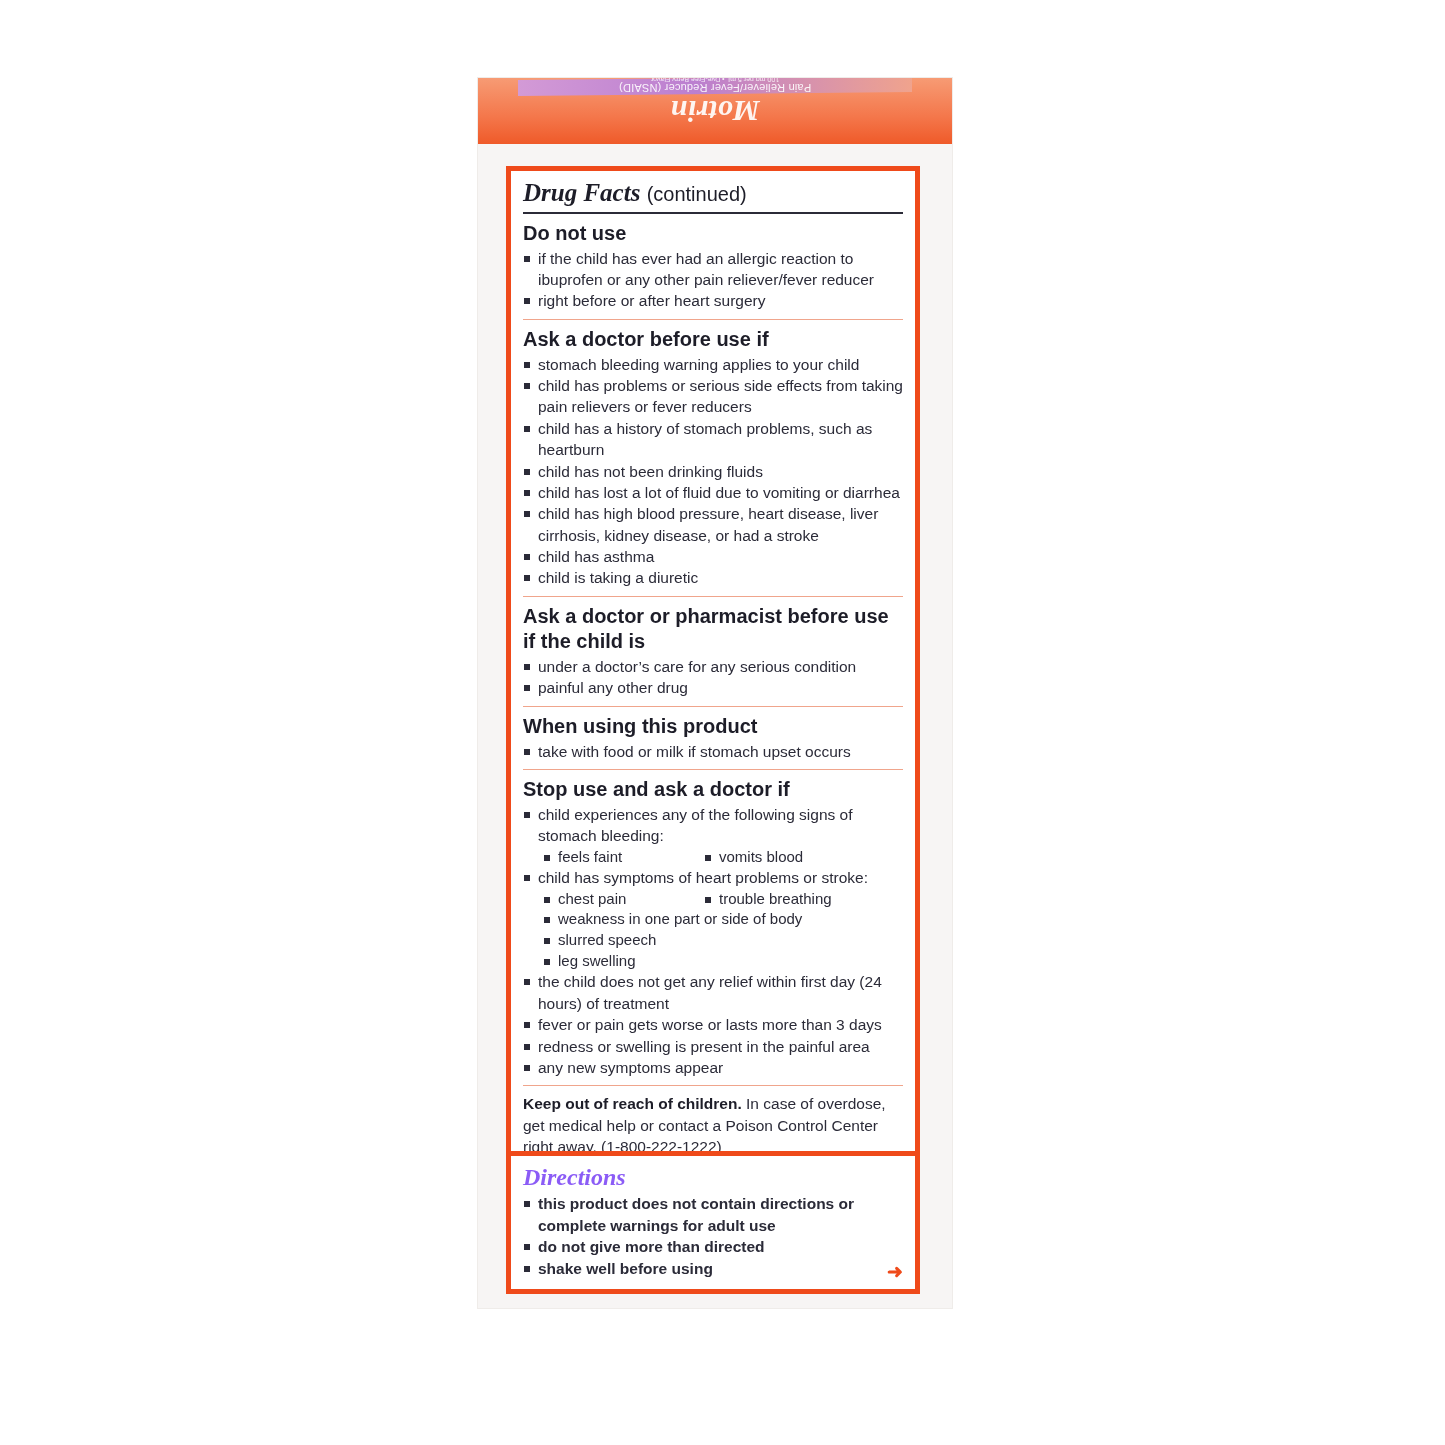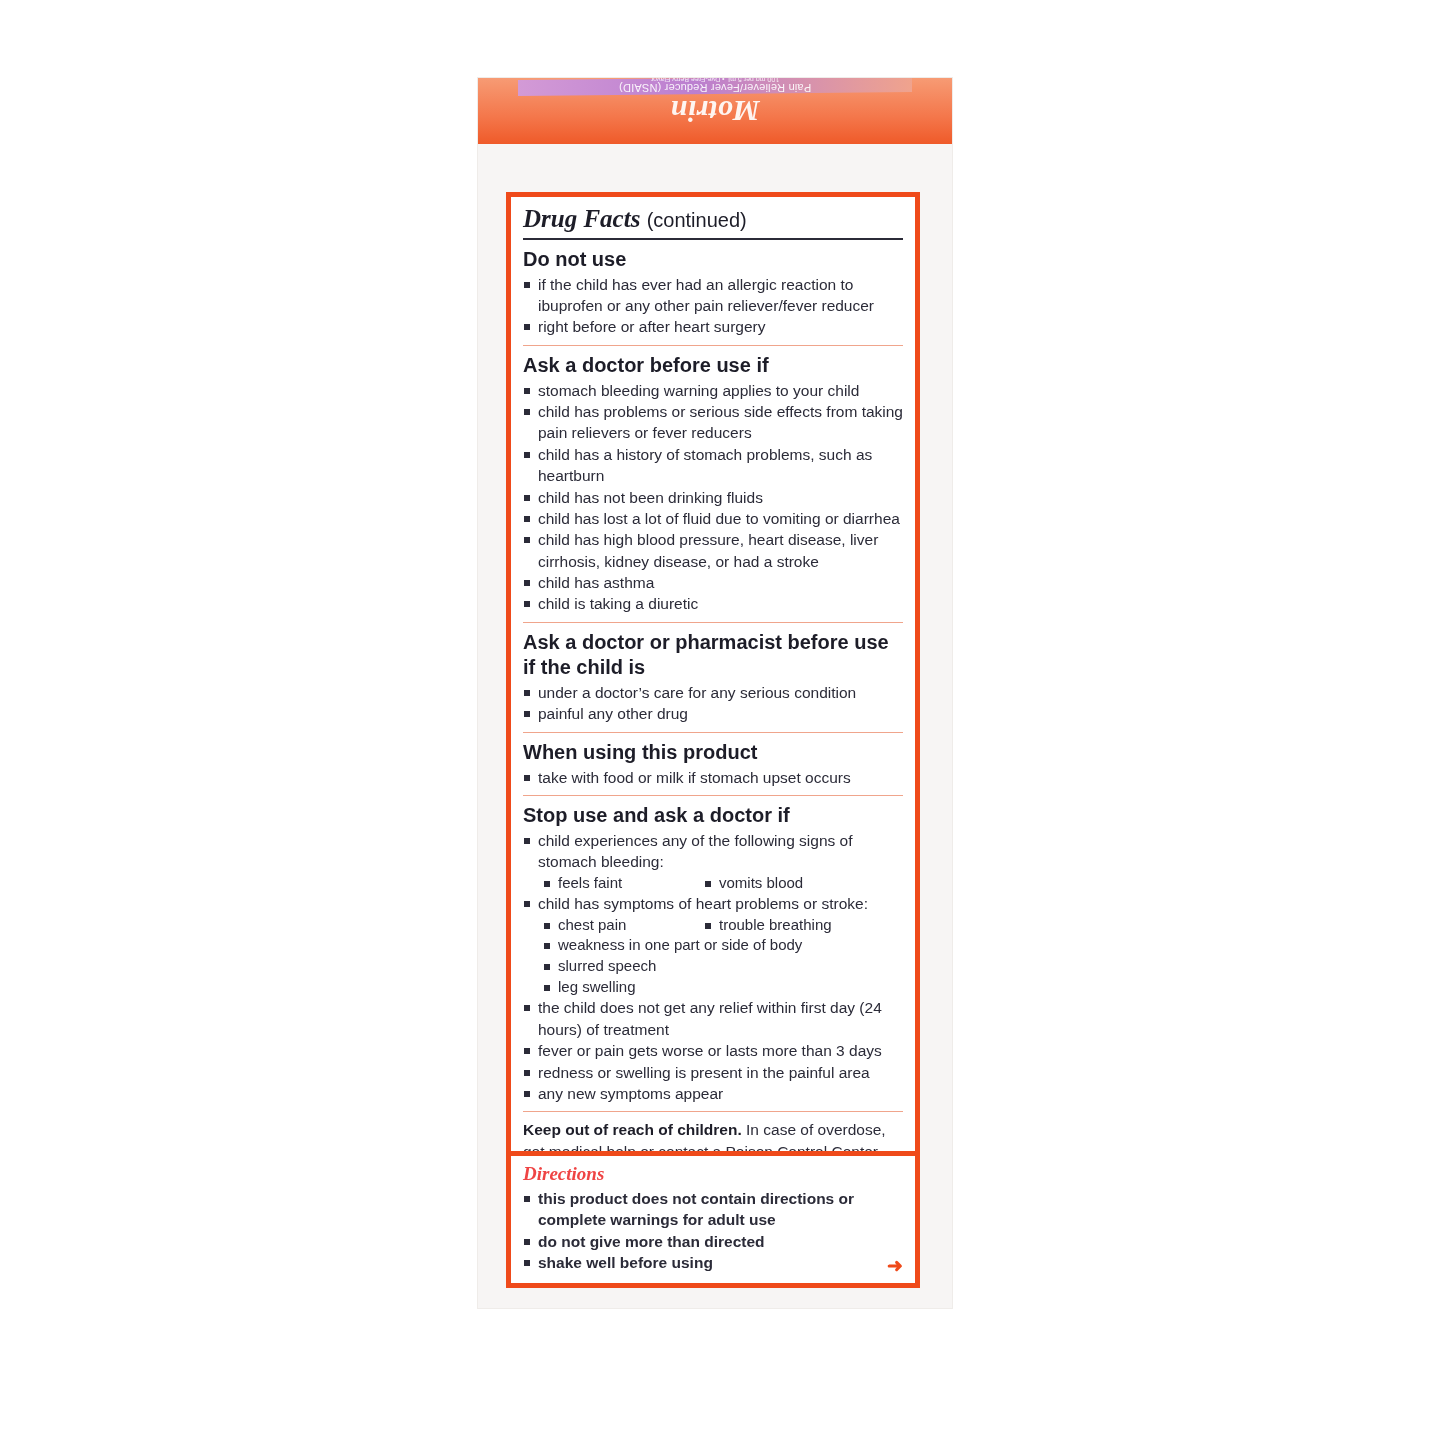--- a/index.html
+++ b/index.html
@@ -86,21 +86,20 @@
   
   .df-panel {
     position: absolute;
     left: 28px;
     top: 88px;
     width: 414px;
     background: #ffffff;
     border: 5px solid #ef4a1a;
     box-sizing: border-box;
     padding: 0;
-    margin-top: 26px;
   }
   .df-inner { padding: 8px 12px 10px 12px; }
 
   .df-title {
     font-family: "Liberation Serif", serif;
     font-size: 25px;
     font-weight: bold;
     font-style: italic;
     color: #1d1d28;
     line-height: 1.1;
@@ -160,24 +159,24 @@
     left: 28px;
     top: 1073px;
     width: 414px;
     background: #ffffff;
     border: 5px solid #ef4a1a;
     box-sizing: border-box;
     padding: 8px 12px 10px 12px;
   }
   .dir-title {
     font-family: "Liberation Serif", serif;
-    font-size: 19px;
+    font-size: 24px;
     font-weight: bold;
     font-style: italic;
-    color: #ef4444;
+    color: #8b5cf6;
     line-height: 1.1;
     margin-bottom: 3px;
   }
   .dir-panel ul.bl li { font-weight: bold; }
   .arrow {
     position: absolute;
     right: 12px;
     bottom: 8px;
     color: #ef4a1a;
     font-size: 19px;

